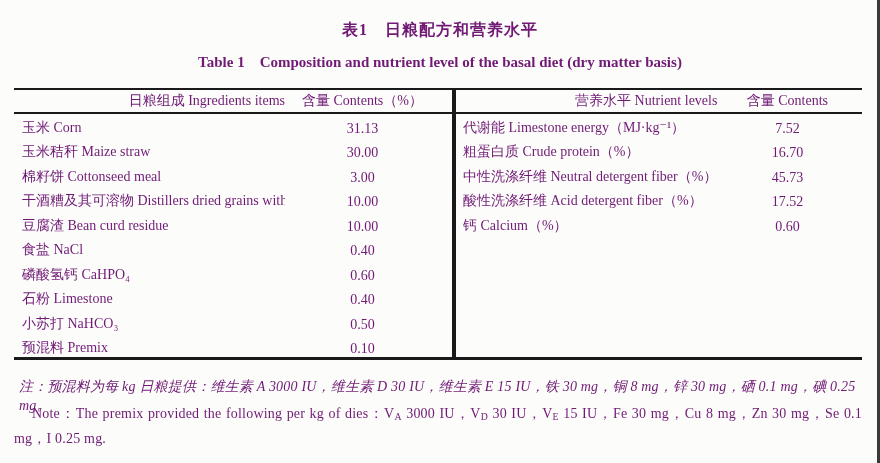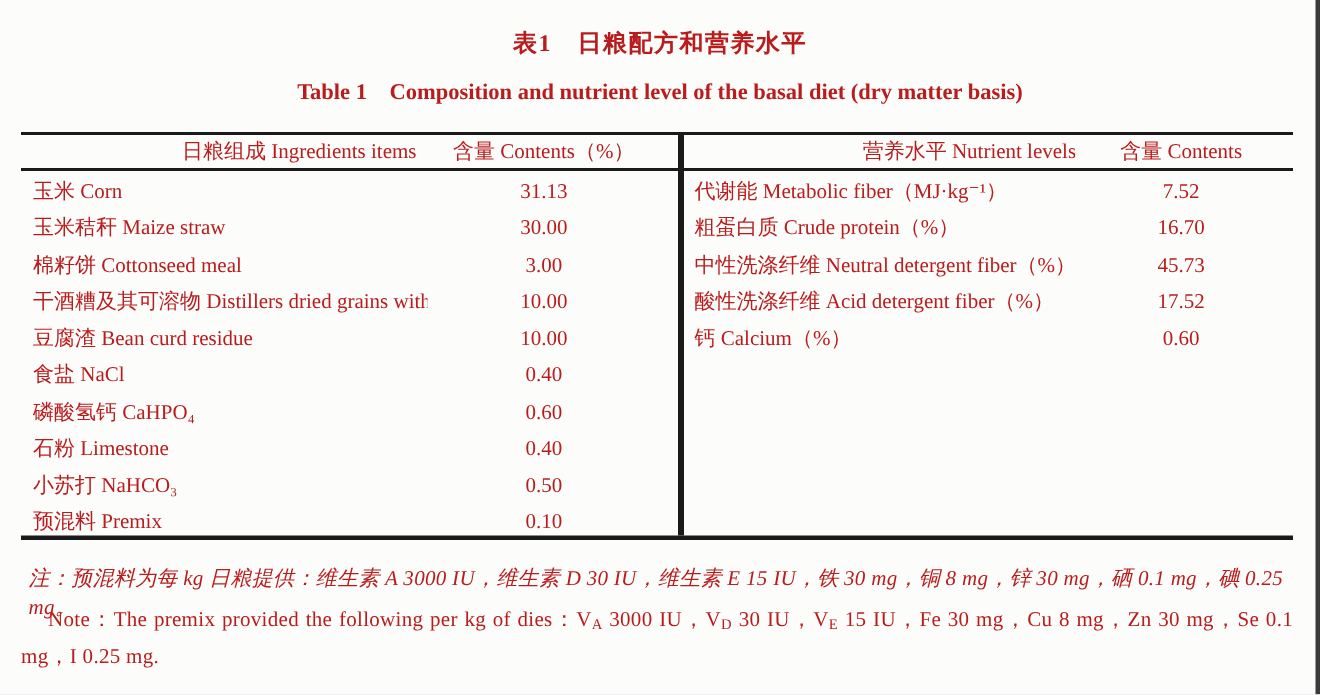--- a/index.html
+++ b/index.html
@@ -1,18 +1,18 @@
 <!DOCTYPE html>
 <html><head>
 <meta charset="utf-8">
 <style>
   html,body{margin:0;padding:0;background:#e8e8e8;}
   .page{
     position:relative;width:880px;height:463px;overflow:hidden;
-    background:#fcfcfb;color:#b91c1c;
+    background:#fcfcfb;color:#701a75;
     font-family:"Liberation Serif","DejaVu Serif",serif;
   }
   .title{position:absolute;left:0;width:100%;text-align:center;font-weight:bold;}
   .title.zh{top:20px;font-size:16px;line-height:20px;letter-spacing:1px;}
   .title.en{top:53px;font-size:15px;line-height:19px;}
   .table{
     position:absolute;left:14px;top:88px;width:848px;height:267px;
     border-top:2px solid #1a1a1a;border-bottom:3px solid #1a1a1a;
     display:flex;box-sizing:content-box;font-size:14px;
   }
@@ -20,21 +20,21 @@
   .half{display:flex;flex-direction:column;}
   .half.left{width:438px;padding-right:12px;box-sizing:border-box;}
   .half.right{flex:1;padding-right:30px;box-sizing:border-box;}
   .divider{width:3px;border-left:2px solid #1a1a1a;border-right:2px solid #1a1a1a;height:267px;}
   .thead{height:22px;display:flex;align-items:center;}
   .row{height:24.5px;display:flex;align-items:flex-end;}
   .lab{flex:1;text-align:left;white-space:nowrap;overflow:hidden;}
   .val{text-align:center;white-space:nowrap;}
   .half.left  .lab{padding-left:8px;}
   .half.left  .val{width:155px;}
-  .half.left  .thead .lab{text-align:center;padding-left:100px;}
+  .half.left  .thead .lab{text-align:right;padding-left:100px;}
   .half.left  .thead .val{width:155px;}
   .half.right .lab{padding-left:7px;}
   .half.right .val{width:140px;}
   .half.right .thead .lab{text-align:right;padding-left:0;}
   .half.right .thead .val{width:140px;}
   .note{position:absolute;left:14px;right:18px;font-size:14px;letter-spacing:0.2px;}
   .note.zh{top:377px;line-height:19px;padding-left:5px;font-style:italic;}
   .note.en{top:401px;line-height:25px;text-indent:18px;text-align:justify;}
   .note.en sub{font-size:70%;}
   sub{vertical-align:-0.25em;line-height:0;}
@@ -112,21 +112,21 @@
     <div class="divider"></div>
 
     <div class="half right">
       <div class="thead">
         <span class="lab">营养水平 Nutrient levels</span>
         <span class="val">含量 Contents</span>
       </div>
       <div class="tbody">
 
           <div class="row">
-            <span class="lab">代谢能 Metabolic fiber（MJ·kg⁻¹）</span>
+            <span class="lab">代谢能 Limestone energy（MJ·kg⁻¹）</span>
             <span class="val">7.52</span>
           </div>
 
           <div class="row">
             <span class="lab">粗蛋白质 Crude protein（%）</span>
             <span class="val">16.70</span>
           </div>
 
           <div class="row">
             <span class="lab">中性洗涤纤维 Neutral detergent fiber（%）</span>

